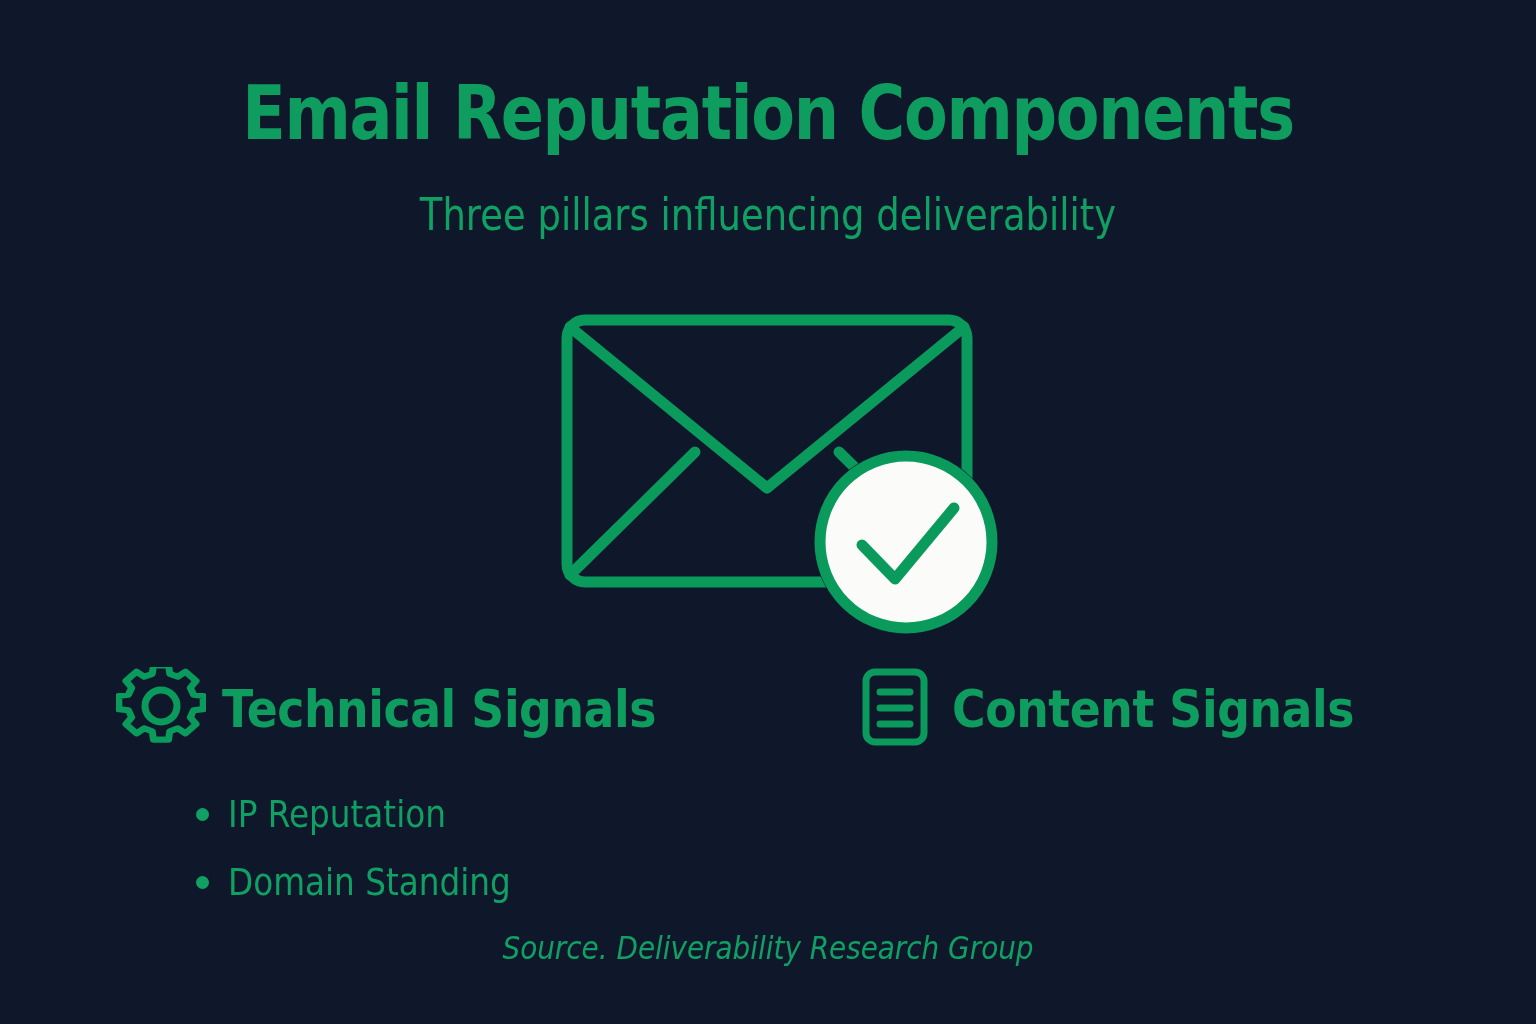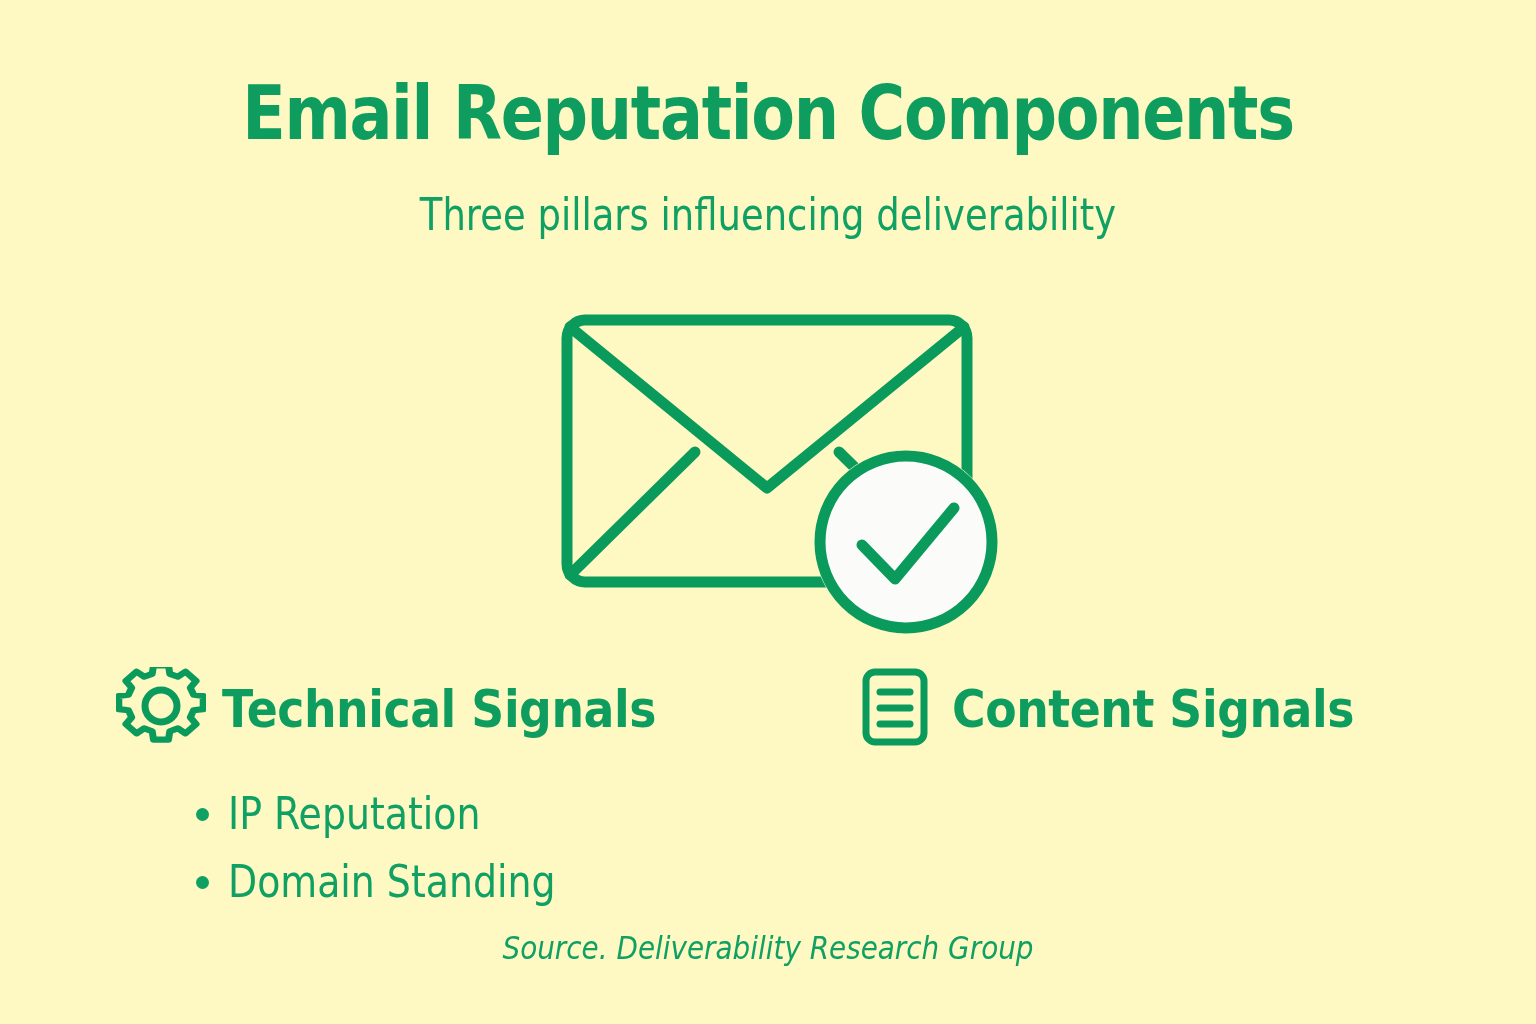--- a/index.html
+++ b/index.html
@@ -11,21 +11,21 @@
     height: 1024px;
     background: #fbfbfa;
     font-family: "Liberation Sans", sans-serif;
     overflow: hidden;
     position: relative;
   }
   .canvas {
     position: relative;
     width: 1536px;
     height: 1024px;
-    background: #fef9c3;
+    background: #0f172a;
     text-decoration: underline;
   }
 
   
   .title {
     position: absolute;
     top: 76px;
     left: 0;
     width: 1536px;
     text-align: center;
@@ -97,21 +97,21 @@
 
   .item-list {
     list-style: none;
     margin: 0;
     padding: 0;
   }
   .item {
     display: flex;
     align-items: center;
     font-family: "DejaVu Sans", sans-serif;
-    font-size: 44px;
+    font-size: 38px;
     color: #10a063;
     line-height: 1;
     white-space: nowrap;
   }
   .col-left .item  { height: 68px; padding-left: 112px; }
   .col-right .item { height: 68px; padding-left: 118px; }
   .col-left .item:first-child  { margin-top: 28px; }
   .col-right .item:first-child { margin-top: 28px; }
 
   .item .bullet {

